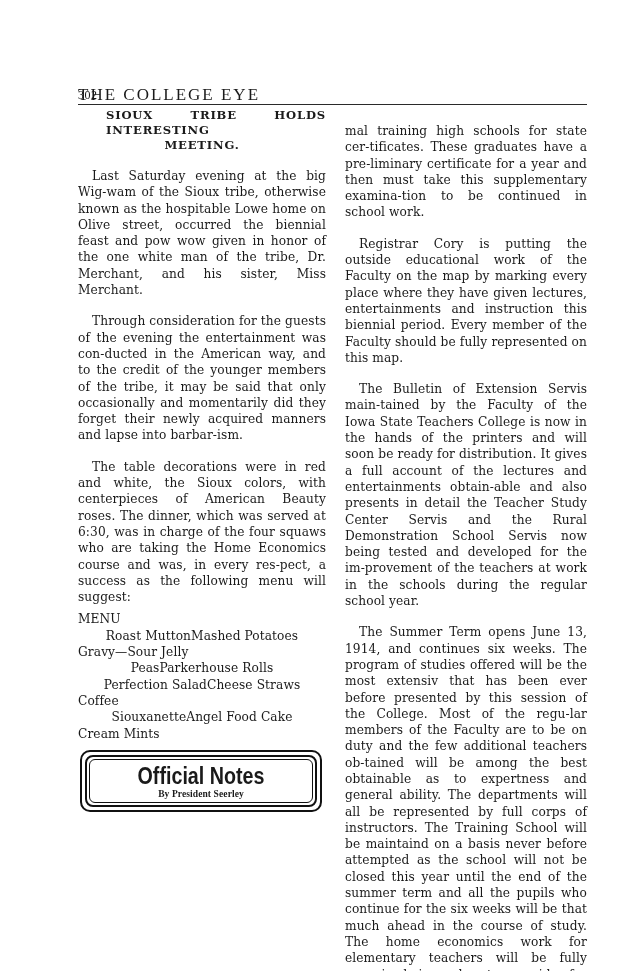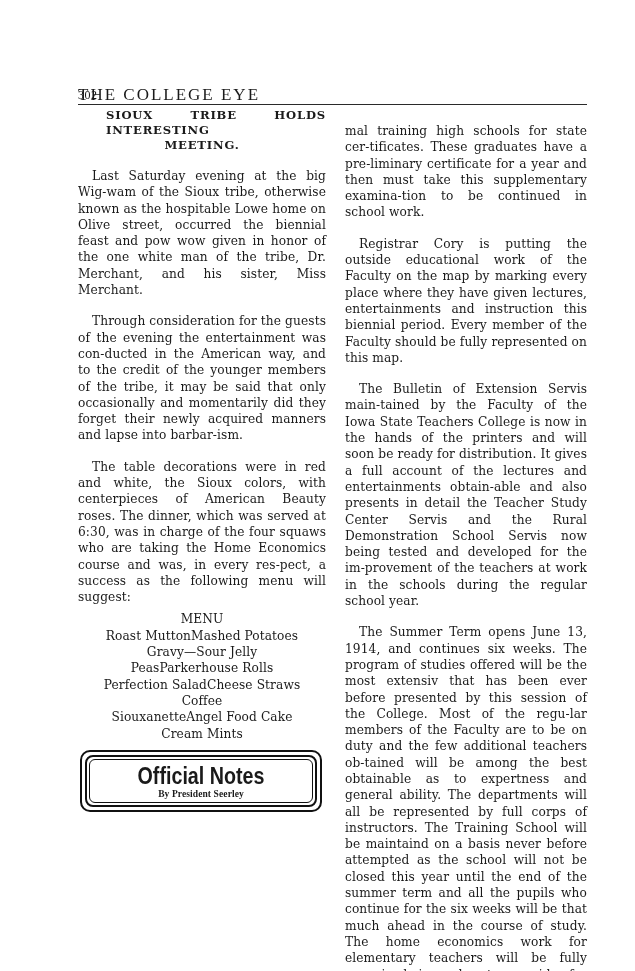--- a/index.html
+++ b/index.html
@@ -25,21 +25,21 @@
   }
   .col-left { left:78px; width:248px; }
   .col-right { left:345px; width:242px; }
   .col p { margin:15px 0 6px 0; text-align:justify; text-indent:14px; hyphens:manual; }
   .headline {
     font-weight:bold; font-size:11.6px; letter-spacing:0.8px; text-align:center; line-height:15px;
     margin:0 0 2px 0;
   }
   .headline .h1 { display:block; text-align:justify; text-align-last:justify;margin-left:28px; }
   .menu { margin:4px 0 6px 0; }
-  .menu .center { text-align:center; }
+  .menu .center { }
   .menu .row { display:flex; justify-content:center; }
   .official-box {
     margin:8px 0 8px 2px; width:242px; height:62px; position:relative;
     border:2px solid #111; border-radius:10px; box-sizing:border-box;
   }
   .official-box::before {
     content:""; position:absolute; left:3px; top:3px; right:3px; bottom:3px;
     border:2px solid #111; border-radius:8px;
   }
   .official-box::after {

